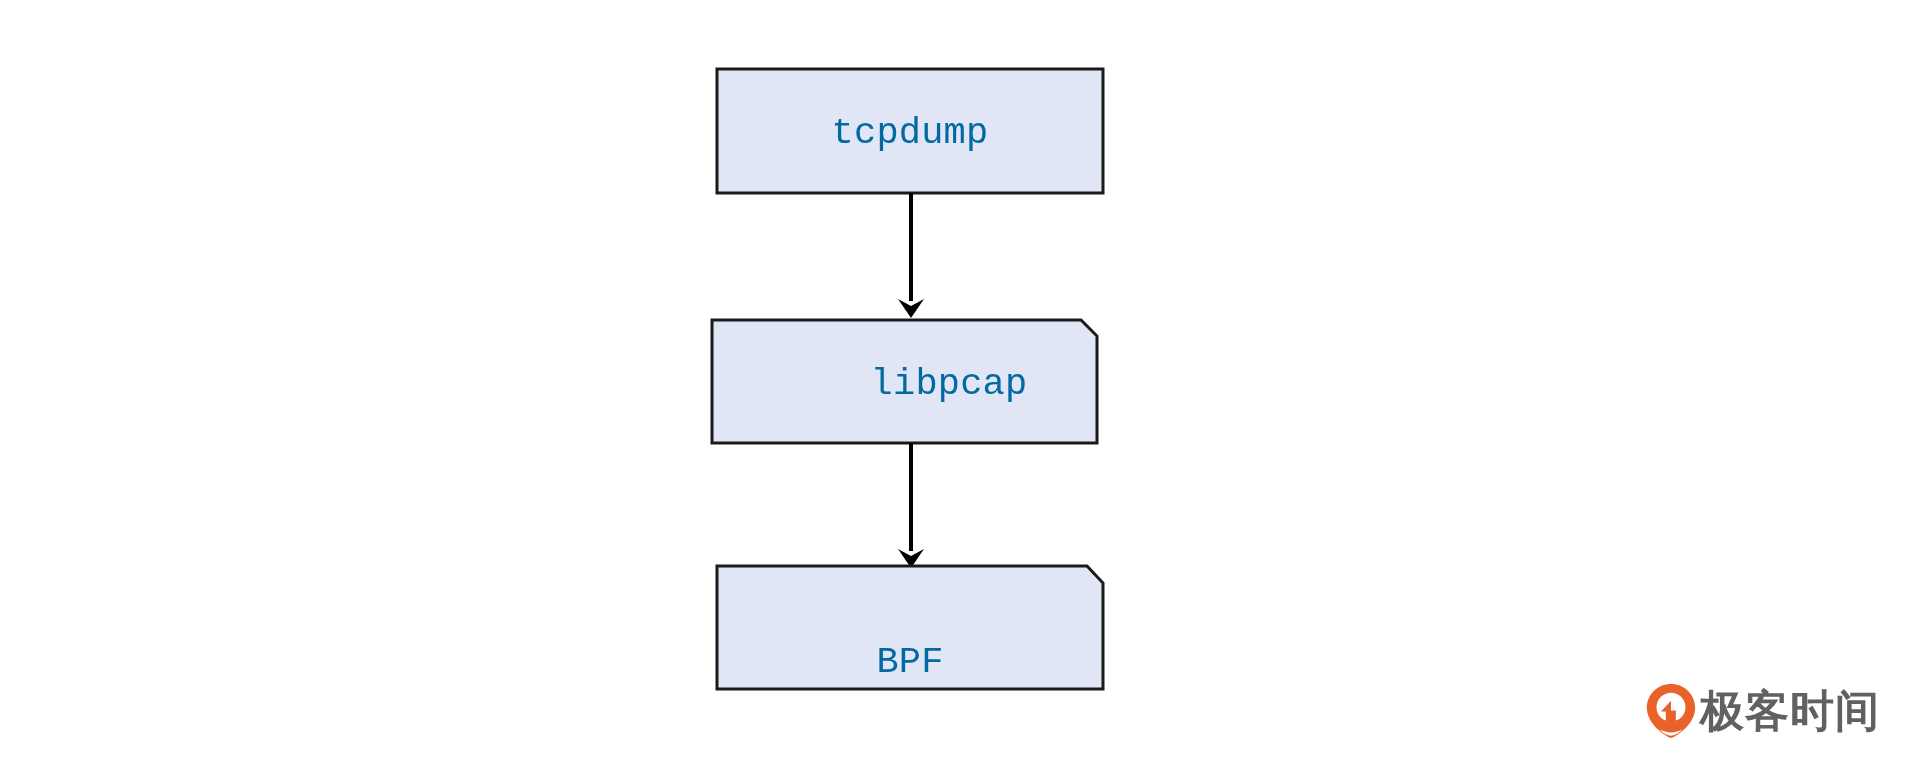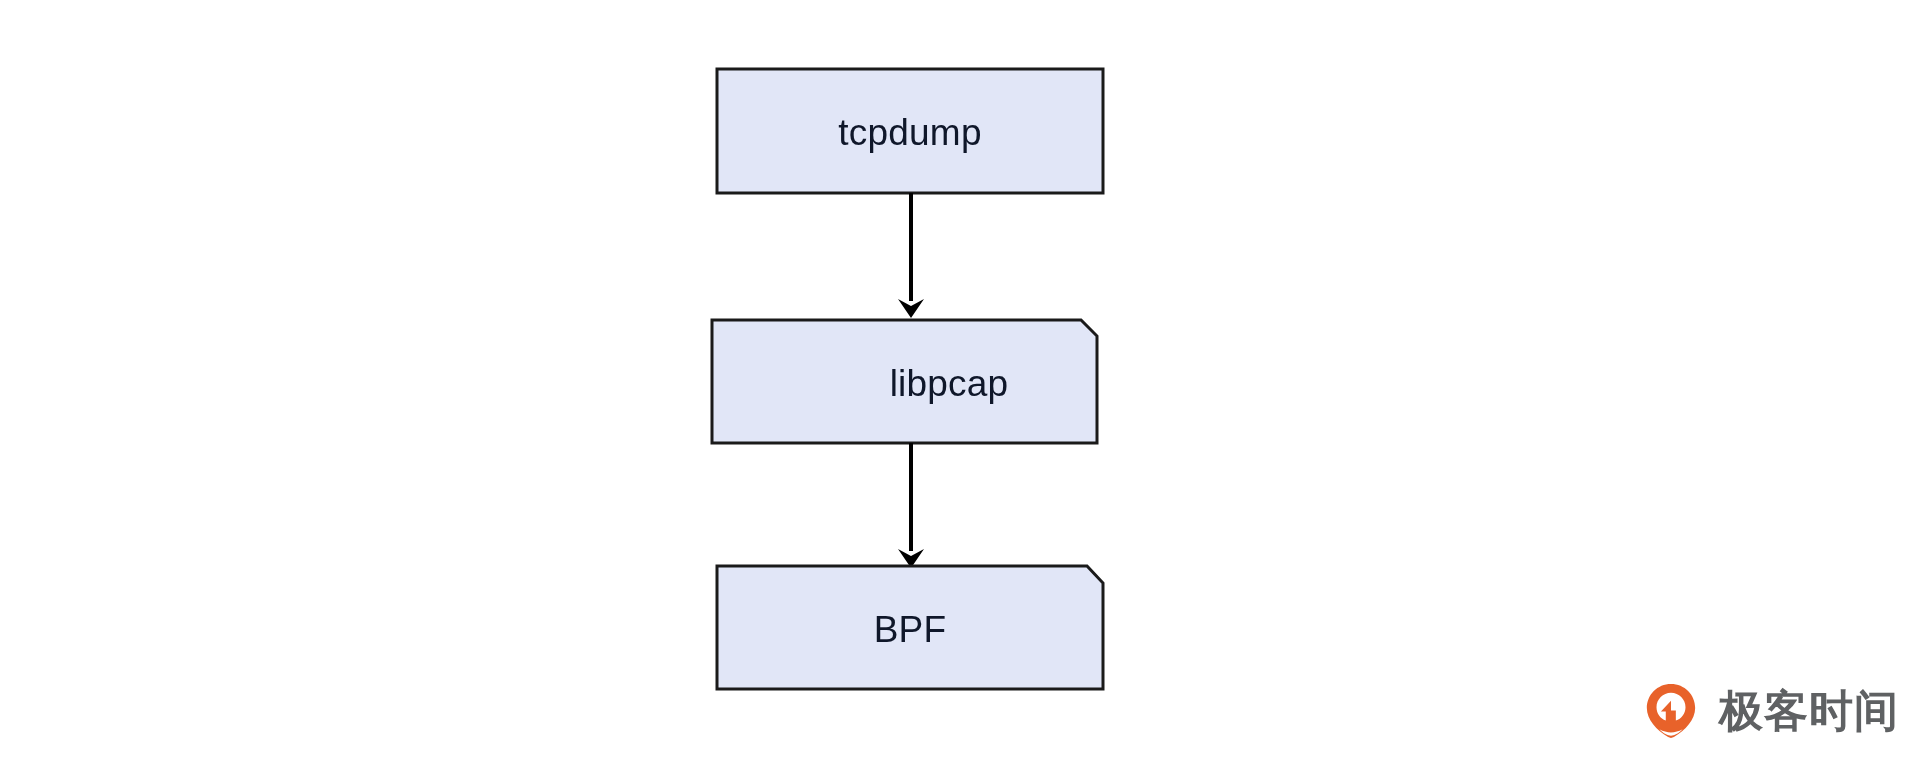--- a/index.html
+++ b/index.html
@@ -15,36 +15,36 @@
     font-family: "Liberation Sans", sans-serif;
   }
   #diagram-canvas {
     position: absolute;
     inset: 0;
     width: 1915px;
     height: 762px;
   }
   .node-label {
     position: absolute;
-    color: #0f172a;
-    font-family: Liberation Sans, sans-serif;
+    color: #0369a1;
+    font-family: Liberation Mono, monospace;
     font-size: 37px;
     font-weight: 400;
     letter-spacing: 0.2px;
     white-space: nowrap;
     transform: translate(-50%, -50%);
     pointer-events: none;
   }
   #watermark {
     position: absolute;
     left: 1642px;
     top: 680px;
     display: flex;
     align-items: center;
-    gap: 19px;
+    gap: 0;
     height: 62px;
   }
   #watermark .wm-mark {
     width: 58px;
     height: 58px;
     flex: 0 0 auto;
   }
   #watermark .wm-text {
     font-family: "DejaVu Sans", sans-serif;
     font-size: 44px;
@@ -78,21 +78,21 @@
     <path d="M 898 549 L 911 568 L 924 549 L 911 556 Z" fill="#000000"></path>
   </g>
 
   <path d="M 717 566 L 1087 566 L 1103 583 L 1103 689 L 717 689 Z" fill="#e1e6f7" stroke="#1a1a1a" stroke-width="3" stroke-linejoin="miter"></path>
 </svg>
 
 <div class="node-label" style="left:910px; top:133px;">tcpdump</div>
 
 <div class="node-label" style="left:949px; top:384px;">libpcap</div>
 
-<div class="node-label" style="left:910px; top:630px;">BPF</div>
+<div class="node-label" style="left:910px; top:662px;">BPF</div>
 
 <div id="watermark">
   <svg class="wm-mark" viewBox="0 0 60 60" xmlns="http://www.w3.org/2000/svg">
     <path d="M30 2 C16 2 5 13 5 27 C5 39 15 50 27 57 C28.8 58.1 31.2 58.1 33 57
              C45 50 55 39 55 27 C55 13 44 2 30 2 Z" fill="#e8622a"></path>
     <path d="M30 11 C21.7 11 15 17.7 15 26 C15 32.4 19 37.8 24.6 39.9
              L24.6 30.5 L19.6 30.5 L30 19.5 L30 29.5 L35 29.5
              L35 39.9 C40.8 37.9 45 32.4 45 26 C45 17.7 38.3 11 30 11 Z" fill="#ffffff"></path>
     <path d="M18 49 C22 53.6 27 55.6 30 55.6 C33 55.6 38 53.6 42 49
              C38 51.2 34 52.2 30 52.2 C26 52.2 22 51.2 18 49 Z" fill="#ffffff"></path>

